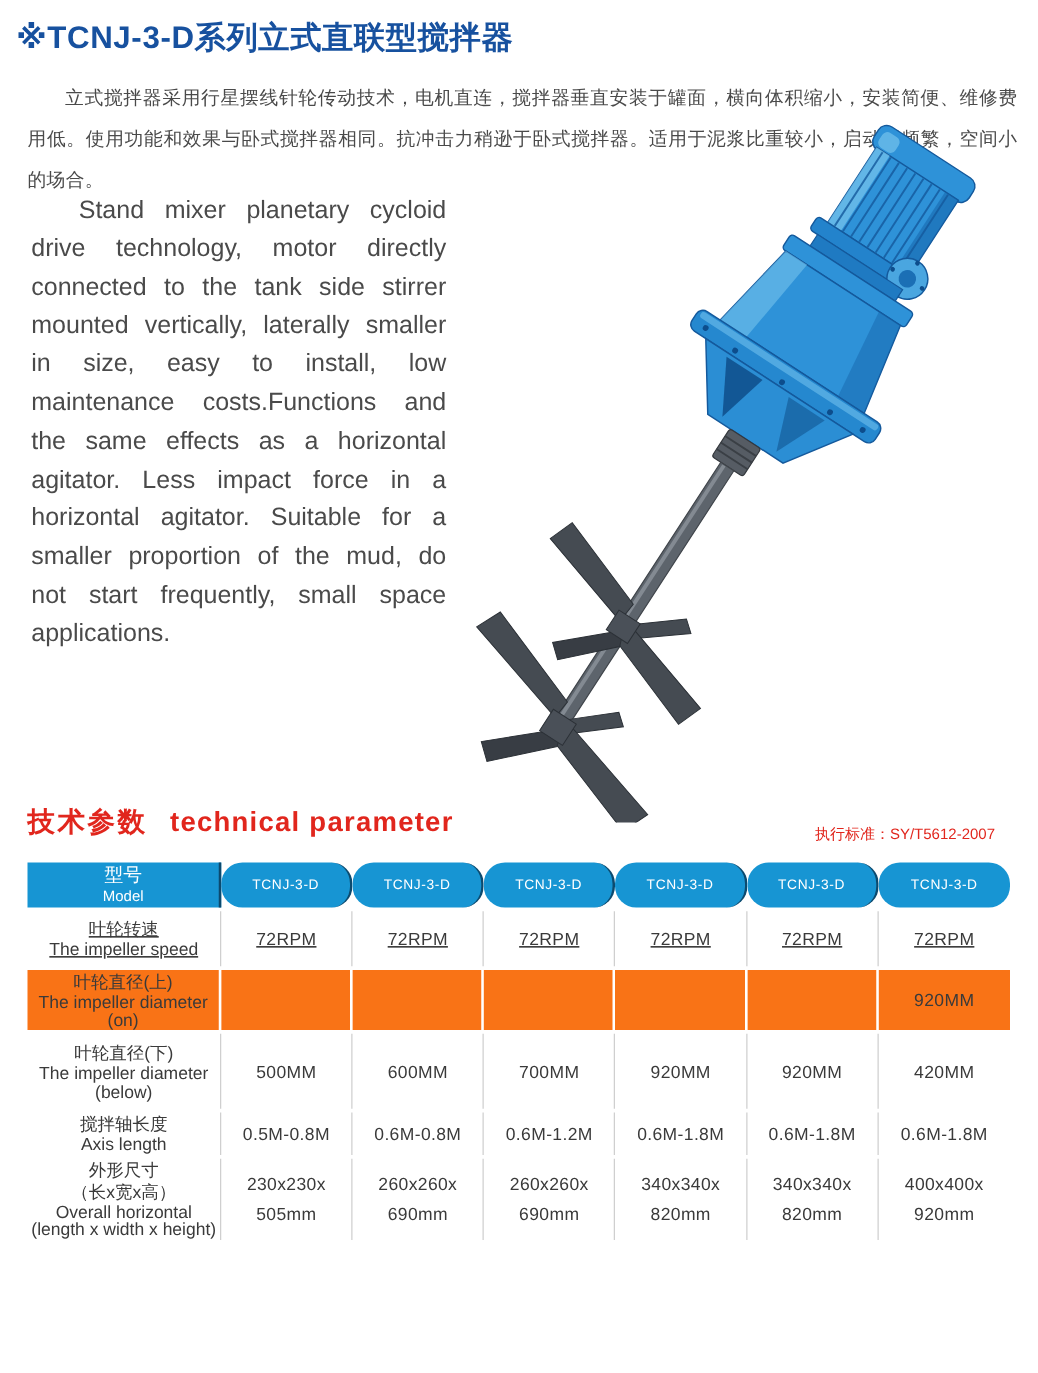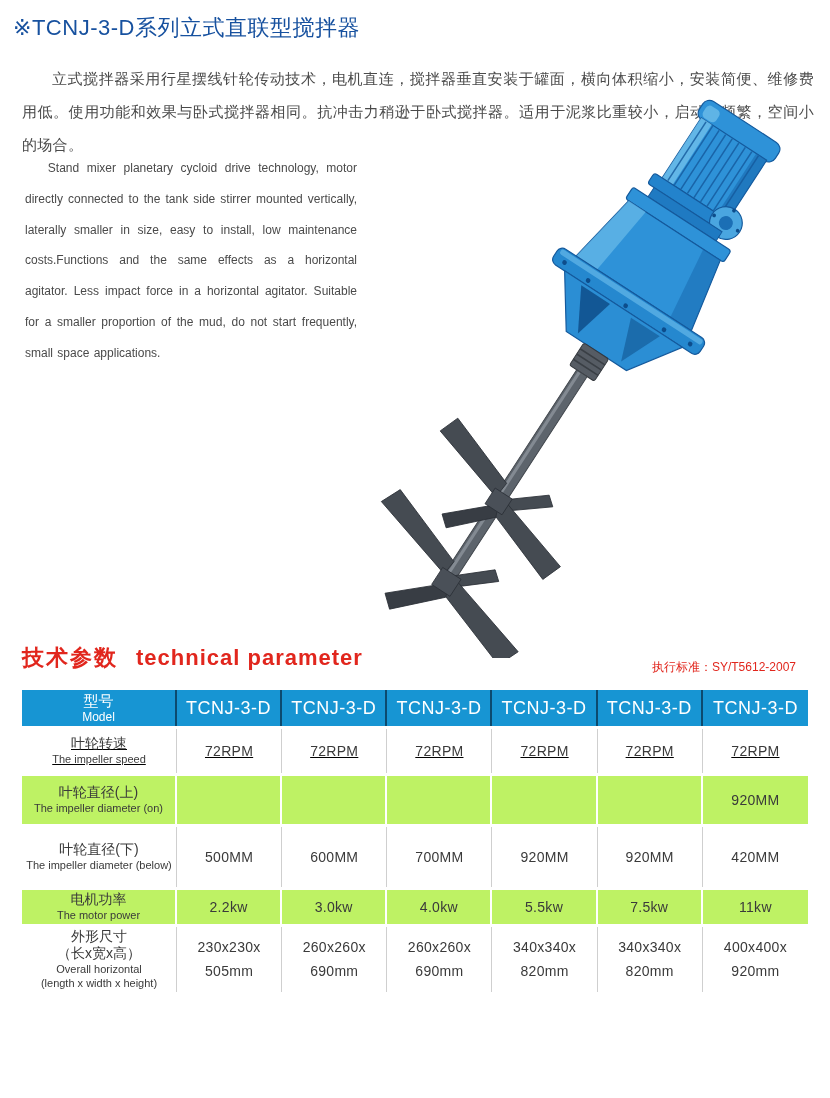--- a/index.html
+++ b/index.html
@@ -11,22 +11,22 @@
     width: 830px;
     height: 1098px;
     background: #ffffff;
     overflow: hidden;
   }
 
   .page-title {
     position: absolute;
     left: 13px;
     top: 13px;
-    font-size: 22px;
-    font-weight: normal;
+    font-size: 25px;
+    font-weight: bold;
     color: #17519f;
     letter-spacing: 0.5px;
     white-space: nowrap;
   }
 
   .intro-zh {
     position: absolute;
     left: 22px;
     top: 62px;
     width: 792px;
@@ -36,21 +36,21 @@
     text-align: justify;
     text-indent: 2em;
     letter-spacing: 0.3px;
   }
 
   .intro-en {
     position: absolute;
     left: 25px;
     top: 153px;
     width: 332px;
-    font-size: 12px;
+    font-size: 20px;
     line-height: 30.8px;
     color: #4a4a4a;
     text-align: justify;
     text-indent: 1.9em;
     word-spacing: 1px;
   }
 
   .mixer-svg {
     position: absolute;
     left: 340px;
@@ -105,38 +105,38 @@
     font-weight: normal;
     padding: 1px 2px;
     overflow: hidden;
   }
 
   thead tr { height: 36px; }
   thead th { background: #1795d3; color: #ffffff; border-right: 2px solid #0c4a6e; }
   thead th:last-child { border-right: none; }
   thead .lab-zh { display: block; font-size: 15px; line-height: 17px; }
   thead .lab-en { display: block; font-size: 12px; line-height: 16px; }
-  thead .model { font-size: 18px; letter-spacing: 0.5px; }
+  thead .model { font-size: 11px; letter-spacing: 0.5px; border-radius: 17px; }
 
   tbody tr:nth-child(1) { height: 44px; text-decoration: underline; }
   tbody tr:nth-child(2) { height: 48px; }
   tbody tr:nth-child(3) { height: 60px; }
   tbody tr:nth-child(4) { height: 32px; }
   tbody tr:nth-child(5) { height: 31px; }
   tbody tr:nth-child(6) { height: 44px; }
   tbody tr:nth-child(7) { height: 78px; }
 
   tbody tr.plain { background: #ffffff; }
   tbody tr.plain th, tbody tr.plain td { border-right: 1px solid #cfcfcf; }
-  tbody tr.shade { background: #bef264; padding-left: 24px; }
+  tbody tr.shade { background: #f97316; padding-left: 24px; }
   tbody tr.shade th, tbody tr.shade td { border-right: 2px solid #ffffff; }
   tbody tr th:last-child, tbody tr td:last-child { border-right: none !important; }
 
   tbody .lab-zh { display: block; font-size: 14px; line-height: 17px; color: #3a3a3a; white-space: pre-line; }
-  tbody .lab-en { display: block; font-size: 11px; line-height: 14.5px; color: #3a3a3a; white-space: pre-line; }
+  tbody .lab-en { display: block; font-size: 14px; line-height: 14.5px; color: #3a3a3a; white-space: pre-line; }
   tbody td.val { font-size: 14px; color: #3a3a3a; white-space: pre-line; line-height: 1.75; letter-spacing: 0.3px; }
 </style>
 </head>
 <body>
 
 <div class="page">
 
   <h1 class="page-title">※TCNJ-3-D系列立式直联型搅拌器</h1>
 
   <p class="intro-zh">立式搅拌器采用行星摆线针轮传动技术，电机直连，搅拌器垂直安装于罐面，横向体积缩小，安装简便、维修费用低。使用功能和效果与卧式搅拌器相同。抗冲击力稍逊于卧式搅拌器。适用于泥浆比重较小，启动不频繁，空间小的场合。</p>
@@ -271,31 +271,31 @@
             <span class="lab-zh">叶轮直径(下)</span>
             <span class="lab-en">The impeller diameter (below)</span>
           </th>
           <td class="val">500MM</td>
           <td class="val">600MM</td>
           <td class="val">700MM</td>
           <td class="val">920MM</td>
           <td class="val">920MM</td>
           <td class="val">420MM</td>
         </tr>
-        <tr class="shade">
-          <th class="lab">
-            <span class="lab-zh">电机功率</span>
-            <span class="lab-en">The motor power</span>
-          </th>
-          <td class="val">2.2kw</td>
-          <td class="val">3.0kw</td>
-          <td class="val">4.0kw</td>
-          <td class="val">5.5kw</td>
-          <td class="val">7.5kw</td>
-          <td class="val">11kw</td>
+        <tr class="plain">
+          <th class="lab">
+            <span class="lab-zh">搅拌轴长度</span>
+            <span class="lab-en">Axis length</span>
+          </th>
+          <td class="val">0.5M-0.8M</td>
+          <td class="val">0.6M-0.8M</td>
+          <td class="val">0.6M-1.2M</td>
+          <td class="val">0.6M-1.8M</td>
+          <td class="val">0.6M-1.8M</td>
+          <td class="val">0.6M-1.8M</td>
         </tr>
         <tr class="plain">
           <th class="lab">
             <span class="lab-zh">外形尺寸
 （长x宽x高）</span>
             <span class="lab-en">Overall horizontal
 (length x width x height)</span>
           </th>
           <td class="val">230x230x
 505mm</td>

